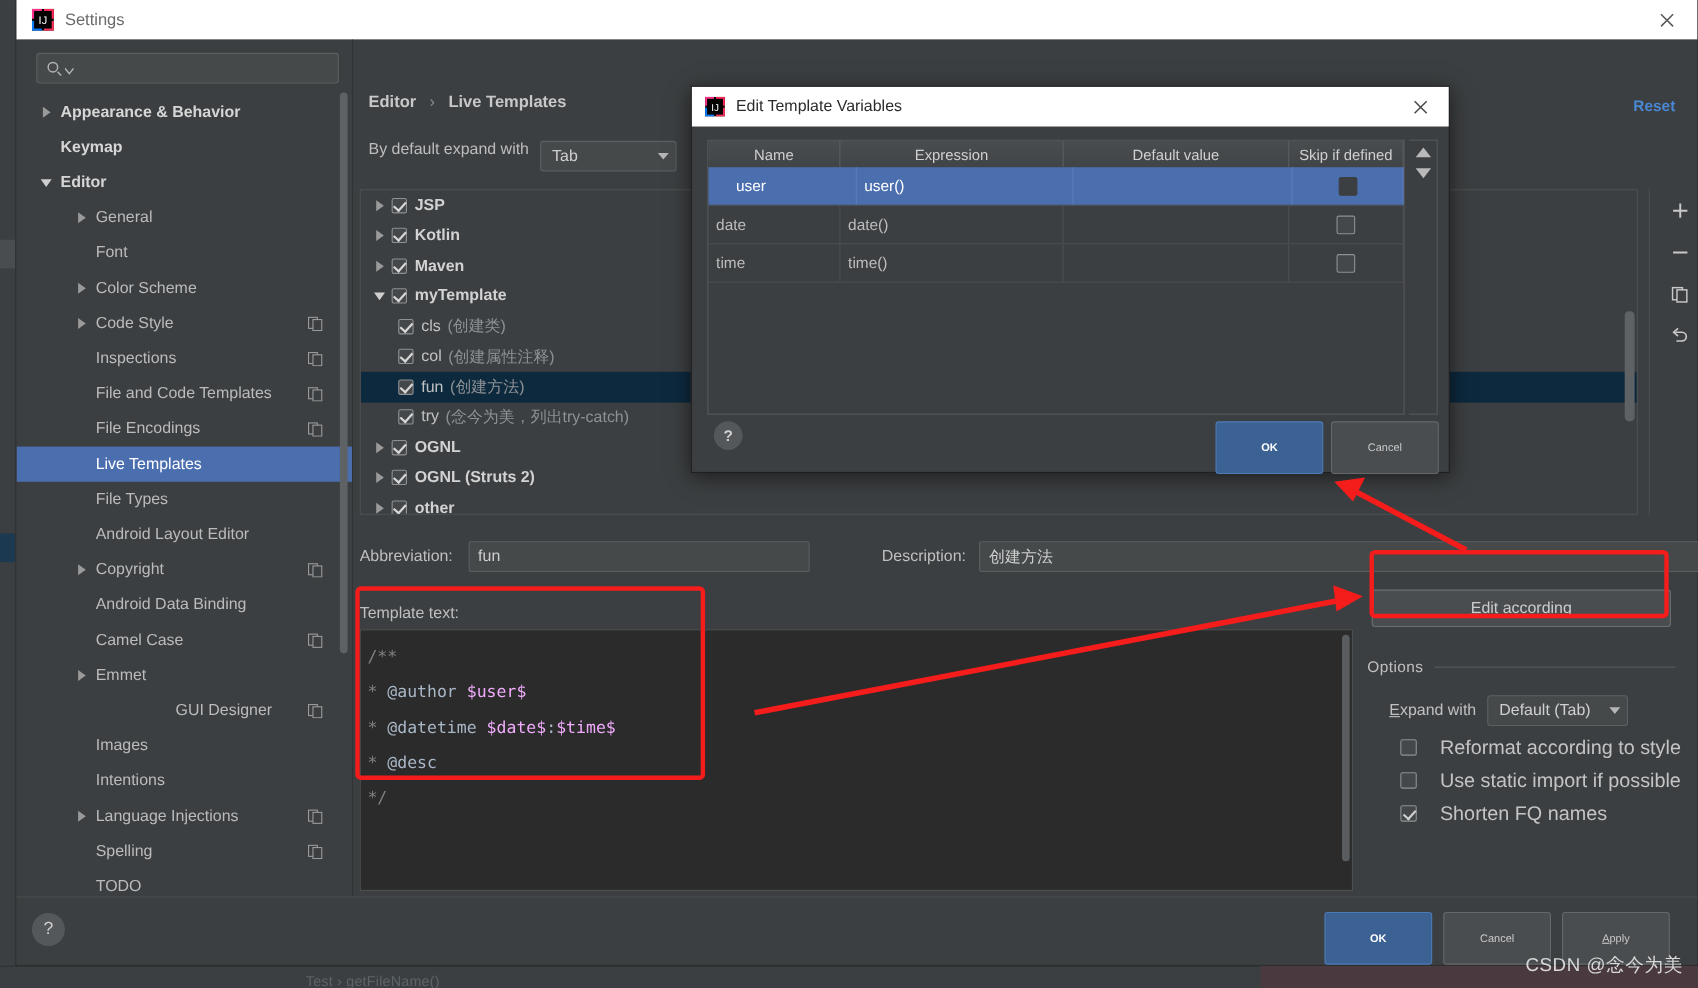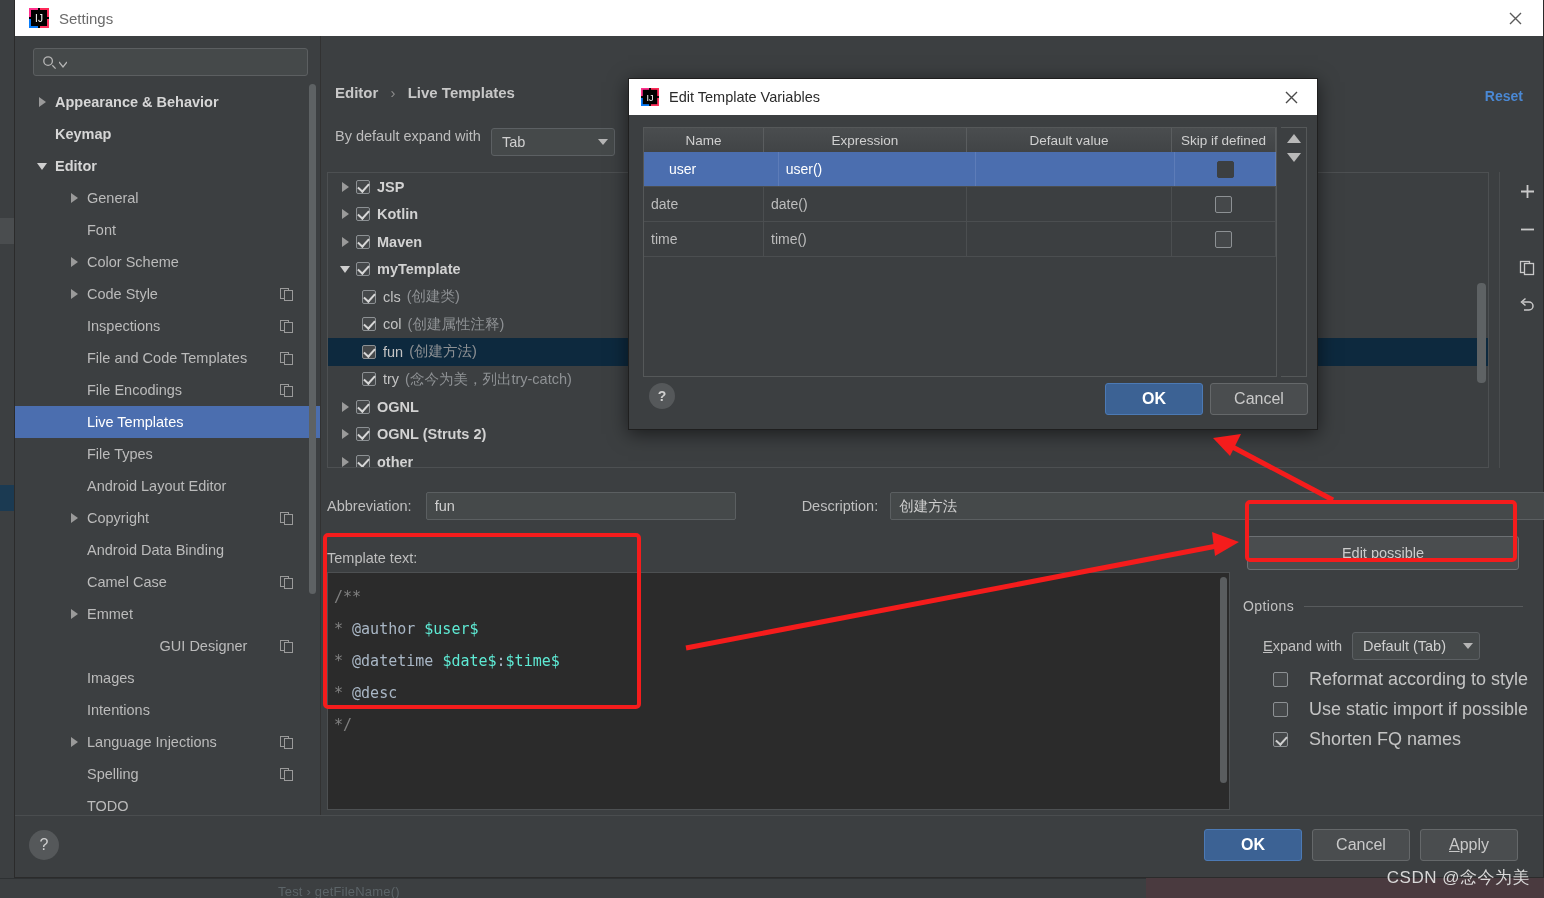--- a/index.html
+++ b/index.html
@@ -144,21 +144,21 @@
 
   .tmpl-label { position:absolute; left:6px; top:514px; font-size:14.5px; color:#bfbfbf; }
 
   .editor {
     position:absolute; left:6px; top:536px; width:903px; height:238px;
     background:#2b2b2b; border:1px solid #4d5052; padding:8px 0 0 6px;
     font-family:"DejaVu Sans Mono", monospace; font-size:15px; line-height:32px; color:#a9b7c6;
     overflow:hidden;
   }
   .editor .kw { color:#808080; }
-  .editor .tag { color:#5eead4; }
+  .editor .tag { color:#f0abfc; }
   .ed-scroll { position:absolute; right:2px; top:4px; width:7px; height:206px; background:#5a5d5f; border-radius:4px; }
 
   .applicable {
     position:absolute; left:6px; top:792px; font-size:13.5px; color:#b0b0b0; white-space:nowrap;
   }
   .change-link { color:#4a88d4; cursor:pointer; margin-left:10px; }
 
   
   .rp { position:absolute; left:918px; top:500px; width:290px; }
   .edit-vars-btn {
@@ -186,22 +186,22 @@
   .u { text-decoration:underline; }
 
   
   .footer { height:62px; flex:none; position:relative; border-top:1px solid #4a4d4f; background:#3c3f41; }
   .helpbtn {
     position:absolute; left:14px; top:14px; width:30px; height:30px; border-radius:50%;
     background:#55585a; color:#cfcfcf; font-size:16px; display:flex; align-items:center;
     justify-content:center; cursor:pointer;
   }
   .btn {
-    height:32px; min-width:98px; border-radius:3px; display:flex; align-items:center;
-    justify-content:center; font-size:16px; cursor:pointer; position:absolute; top:13px;
+    height:48px; min-width:98px; border-radius:3px; display:flex; align-items:center;
+    justify-content:center; font-size:10px; cursor:pointer; position:absolute; top:13px;
   }
   .btn.primary { background:#3c6294; border:1px solid #4c7ab5; color:#ffffff; font-weight:bold; }
   .btn.sec { background:#4a4d4f; border:1px solid #65686a; color:#c9c9c9; }
 
   
   .modal {
     position:absolute; left:628px; top:78px; width:690px; height:352px;
     background:#3c3f41; border:1px solid #1f1f1f; box-shadow:0 4px 18px rgba(0,0,0,.55);
     display:flex; flex-direction:column; z-index:40;
   }
@@ -587,21 +587,21 @@
           <div class="ed-scroll"></div>
         </div>
 
         <div class="applicable">
           <span>Applicable in HTML: HTML Text; HTML; XML: XSL Text; XML; XML: XML Text; JSON; JSON: JSON String Valu...</span>
           <span class="change-link"><span>Change</span> ⌄</span>
         </div>
 
         <div class="rp">
           <div class="edit-vars-btn">
-            <span><span class="u">E</span><span id="edit-vars-rest">dit possible</span></span>
+            <span><span class="u">E</span><span id="edit-vars-rest">dit according</span></span>
           </div>
           <div class="opt-title-row">
             <span class="opt-title">Options</span>
             <span class="opt-rule"></span>
           </div>
           <div class="opt-expand">
             <span class="lab"><span class="u">E</span>xpand with</span>
             <span class="combo" id="combo-default">
               <span>Default (Tab)</span>
               <span class="caret"></span>

